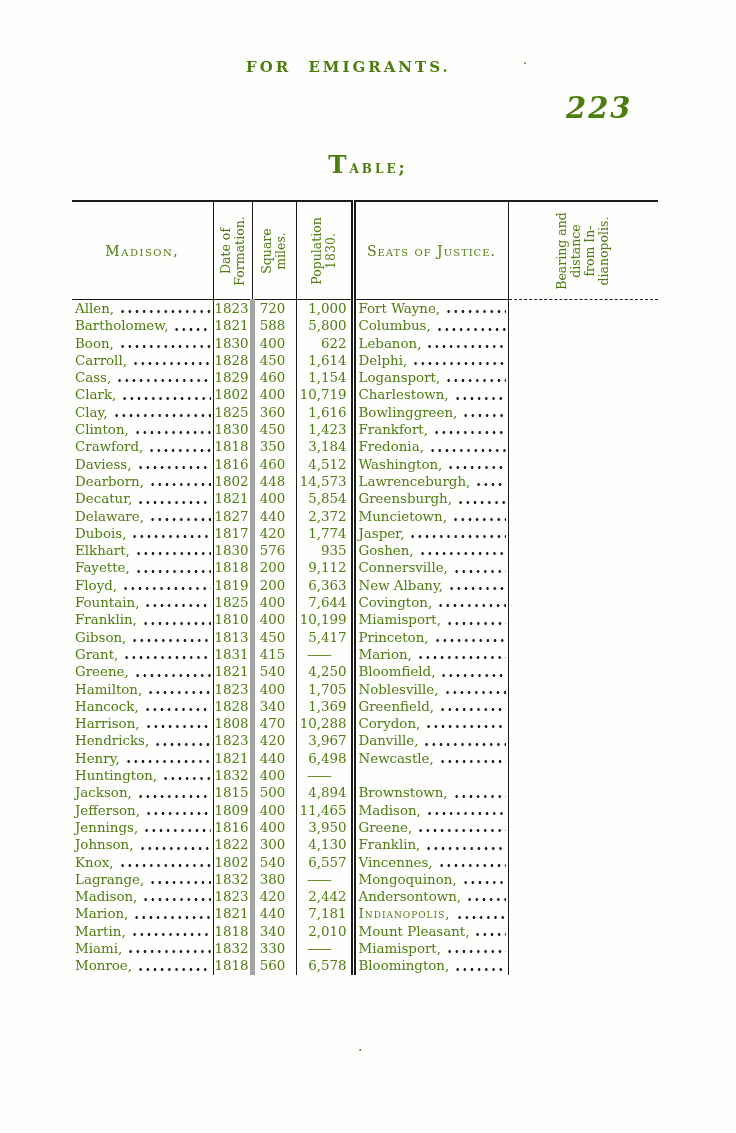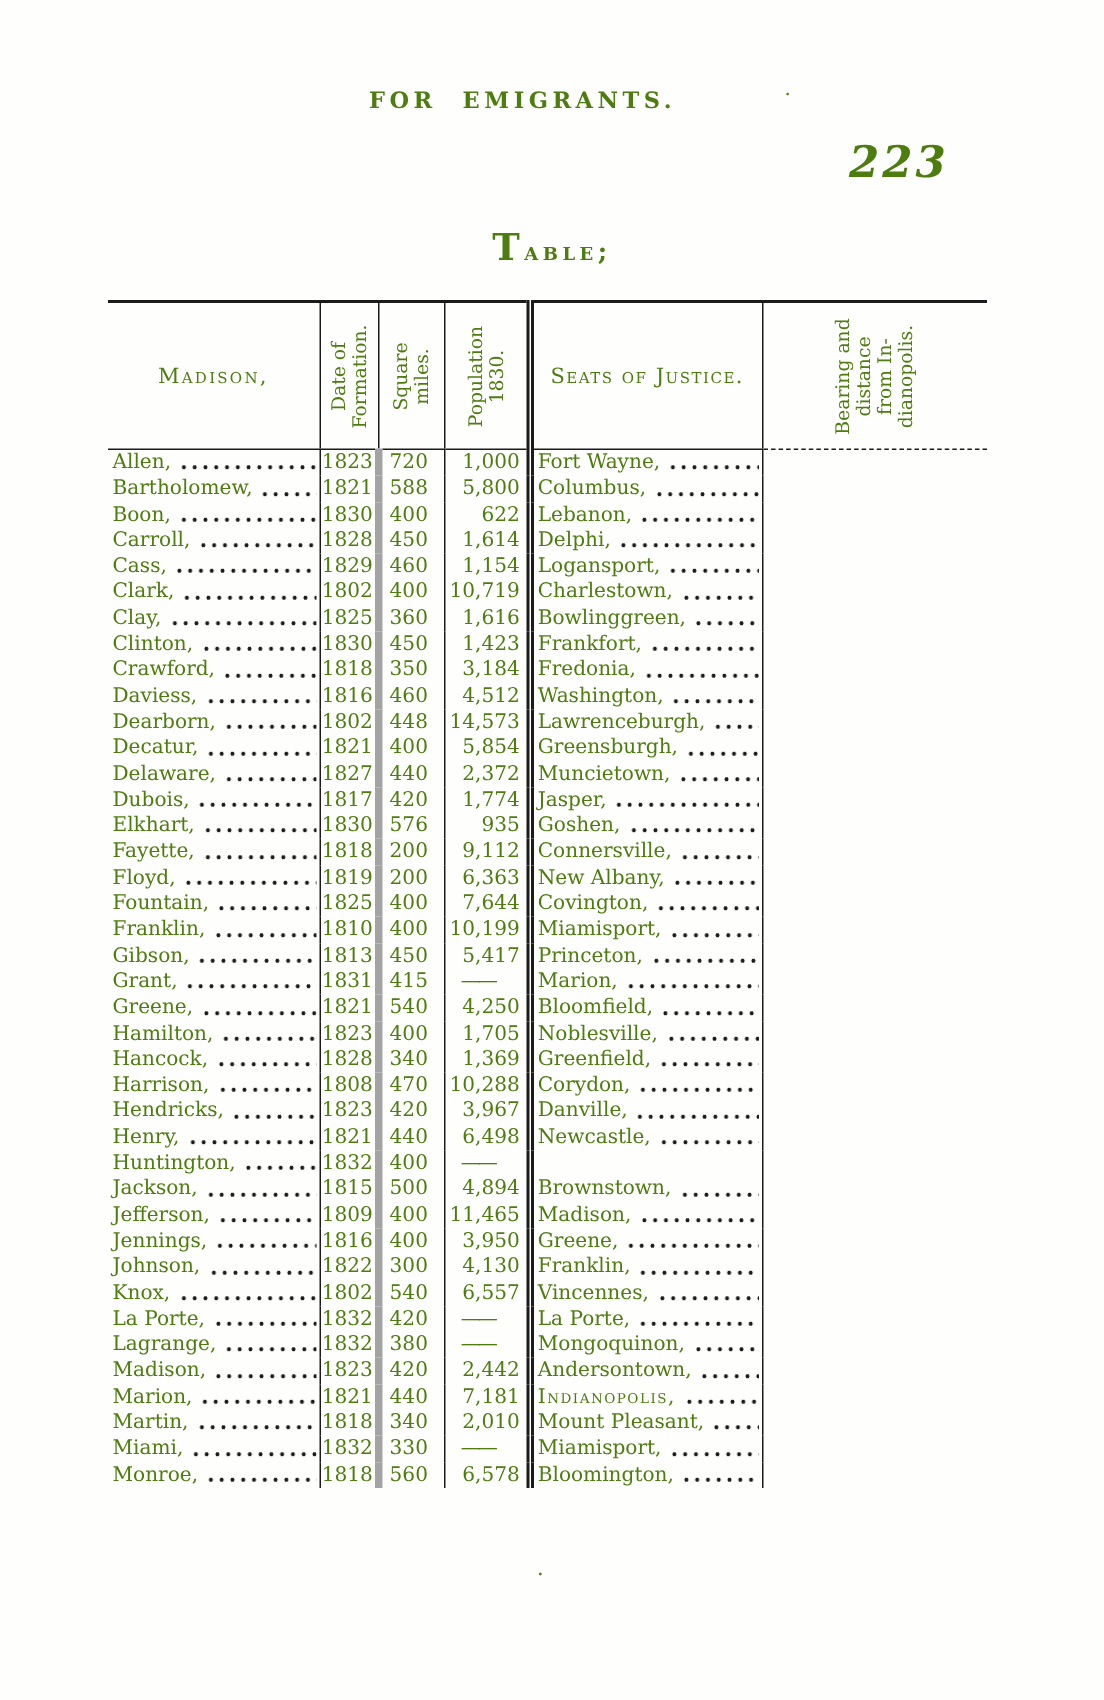--- a/index.html
+++ b/index.html
@@ -731,38 +731,20 @@
     <td class="c-pop">6,557</td>
     <td class="c-seat">
       <div class="cellflex">
         <span class="txt">Vincennes,</span>
         <span class="leader"></span>
       </div>
     </td>
     <td class="c-bearing"></td>
   </tr>
 
-  <tr>
-    <td class="c-county">
-      <div class="cellflex">
-        <span class="txt">La Porte,</span>
-        <span class="leader"></span>
-      </div>
-    </td>
-    <td class="c-date">1832</td>
-    <td class="c-sq">420</td>
-    <td class="c-pop dash">——</td>
-    <td class="c-seat">
-      <div class="cellflex">
-        <span class="txt">La Porte,</span>
-        <span class="leader"></span>
-      </div>
-    </td>
-    <td class="c-bearing"></td>
-  </tr>
 
   <tr>
     <td class="c-county">
       <div class="cellflex">
         <span class="txt">Lagrange,</span>
         <span class="leader"></span>
       </div>
     </td>
     <td class="c-date">1832</td>
     <td class="c-sq">380</td>

